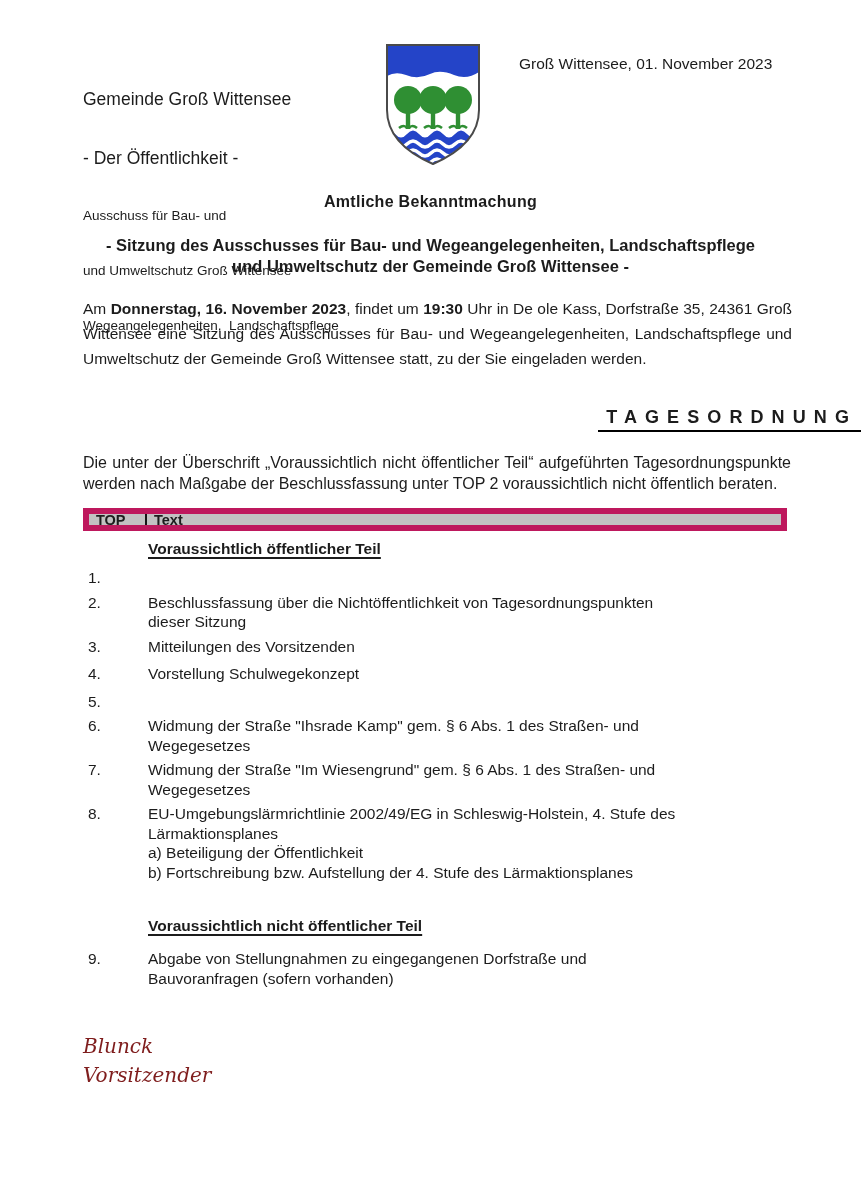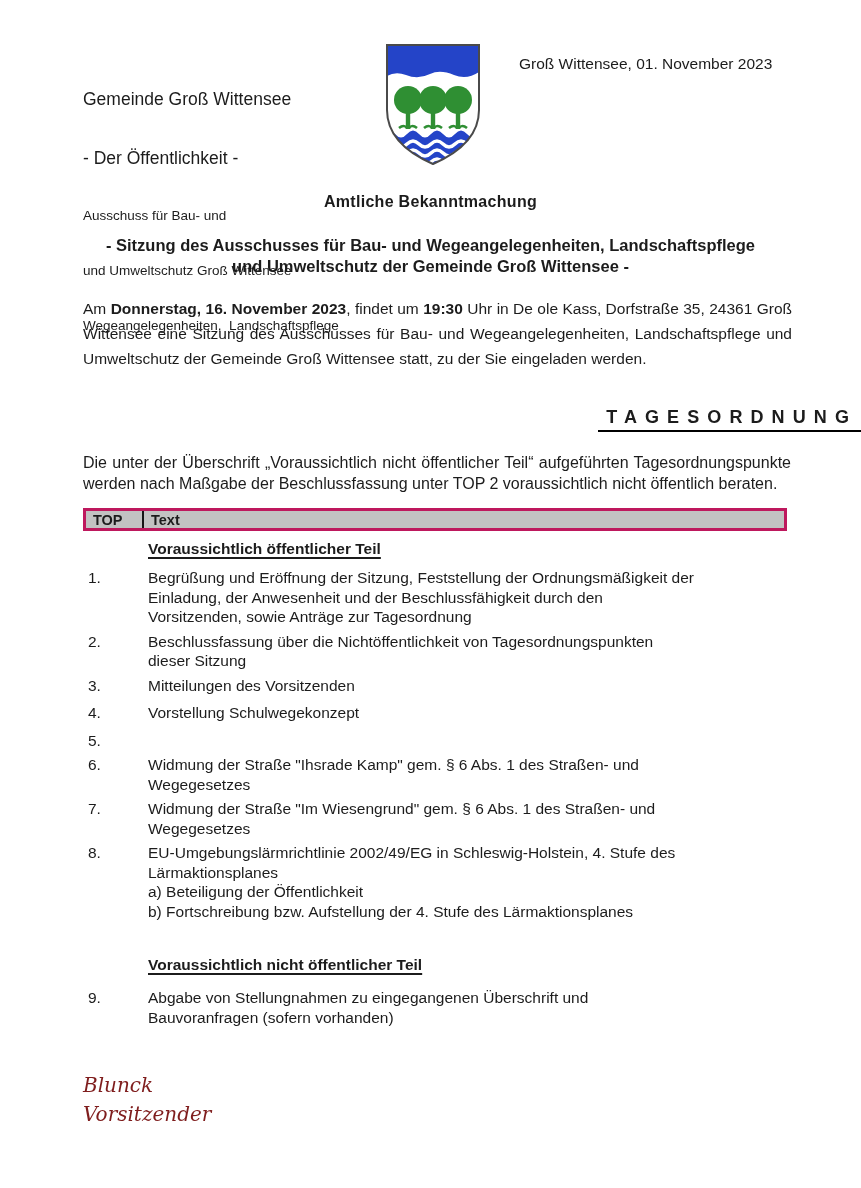--- a/index.html
+++ b/index.html
@@ -44,21 +44,21 @@
     margin:20px 70px 0 83px;
     font-size:16px; line-height:21px;
     text-align:justify;
   }
 
   
   .toptable-header {
     margin:14px 74px 0 83px;
     display:flex; align-items:center;
     background:#c2c2c2;
-    border:3px solid #be185d;
+    border:6px solid #be185d;
     height:23px; box-sizing:border-box;
     font-size:14.5px; font-weight:bold;
   }
   .col-top  { width:58px; align-self:stretch; display:flex; align-items:center;
               padding-left:7px; border-right:2px solid #151515; box-sizing:border-box; }
   .col-text { flex:1; padding-left:7px; }
 
   .table-body { margin:8px 60px 0 83px; }
   .section-heading {
     margin:0 0 9px 65px;
@@ -153,23 +153,20 @@
   <div class="toptable-header">
     <div class="col-top">TOP</div>
     <div class="col-text">Text</div>
   </div>
 
   <div class="table-body">
     <div class="section-heading">Voraussichtlich öffentlicher Teil</div>
     <div id="items-public">
   <div class="agenda-item">
     <div class="num">1.</div>
-    <div class="text">Begrüßung und Eröffnung der Sitzung, Feststellung der Ordnungsmäßigkeit der
-Einladung, der Anwesenheit und der Beschlussfähigkeit durch den
-Vorsitzenden, sowie Anträge zur Tagesordnung</div>
   </div>
 
   <div class="agenda-item">
     <div class="num">2.</div>
     <div class="text">Beschlussfassung über die Nichtöffentlichkeit von Tagesordnungspunkten
 dieser Sitzung</div>
   </div>
 
   <div class="agenda-item">
     <div class="num">3.</div>
@@ -203,21 +200,21 @@
 Lärmaktionsplanes
 a) Beteiligung der Öffentlichkeit
 b) Fortschreibung bzw. Aufstellung der 4. Stufe des Lärmaktionsplanes</div>
   </div>
 </div>
 
     <div class="section-heading nonpublic">Voraussichtlich nicht öffentlicher Teil</div>
     <div id="items-nonpublic">
   <div class="agenda-item">
     <div class="num">9.</div>
-    <div class="text">Abgabe von Stellungnahmen zu eingegangenen Überschrift und
+    <div class="text">Abgabe von Stellungnahmen zu eingegangenen Dorfstraße und
 Bauvoranfragen (sofern vorhanden)</div>
   </div>
 </div>
   </div>
 
   <div class="signature">
     <div>Blunck</div>
     <div>Vorsitzender</div>
   </div>
 

